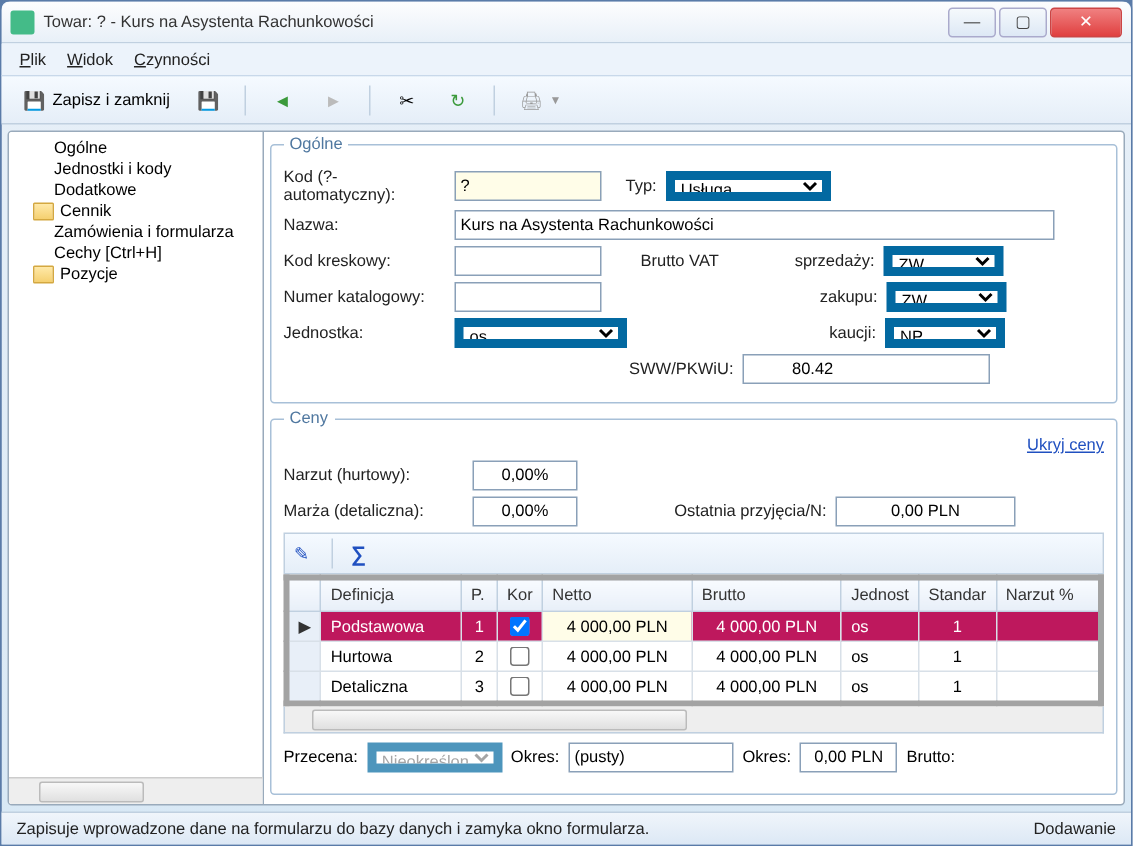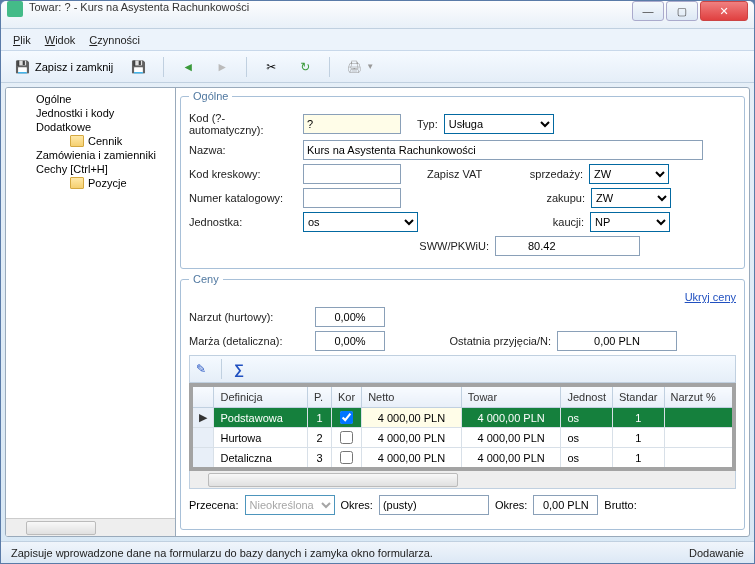--- a/index.html
+++ b/index.html
@@ -1,57 +1,57 @@
 <!DOCTYPE html>
 <html><head>
 <meta charset="utf-8">
 <style>
 * { box-sizing: border-box; margin: 0; padding: 0; font-family: Tahoma, sans-serif; font-size: 11px; }
 body { background: #5a7ba8; width: 755px; height: 564px; overflow: hidden; }
 .window { width: 755px; height: 564px; background: linear-gradient(#e8f0f8, #d8e8f5); border: 1px solid #5a7ba8; border-radius: 6px 6px 0 0; display: flex; flex-direction: column; }
-.titlebar { height: 28px; background: linear-gradient(#fdfdfe, #e8f0f8); display: flex; padding: 0 6px; border-radius: 6px 6px 0 0; border-bottom: 1px solid #c0d0e0; }
+.titlebar { height: 28px; background: linear-gradient(#fdfdfe, #e8f0f8); display: flex; align-items: center; padding: 0 6px; border-radius: 6px 6px 0 0; border-bottom: 1px solid #c0d0e0; }
 .title-icon { width: 16px; height: 16px; background: #4b8; border-radius: 2px; margin-right: 6px; }
 .title-text { flex: 1; color: #333; }
 .win-btns { display: flex; gap: 2px; }
 .win-btn { width: 32px; height: 20px; border-radius: 3px; display: flex; align-items: center; justify-content: center; color: #444; border: 1px solid #aac; background: linear-gradient(#f5f9fc,#dde8f5); cursor: pointer; }
 .win-btn.close { width: 48px; background: linear-gradient(#f08080,#e04040); color: #fff; border-color: #c44; }
 .menubar { height: 22px; display: flex; align-items: center; gap: 14px; padding: 0 12px; background: #ecf3fb; border-bottom: 1px solid #c8d8ea; }
 .menu-item { cursor: pointer; color: #222; }
 .menu-item u { text-decoration: underline; }
 .toolbar { height: 32px; display: flex; align-items: center; gap: 6px; padding: 0 8px; background: linear-gradient(#f5faff,#e5eef8); border-bottom: 1px solid #c0d0e0; }
 .tb-btn { padding: 3px 6px; display: flex; align-items: center; gap: 4px; cursor: pointer; border-radius: 3px; }
 .tb-icon { width: 16px; height: 16px; display: inline-flex; align-items: center; justify-content: center; font-size: 12px; }
 .tb-sep { width: 1px; height: 20px; background: #c0d0e0; margin: 0 4px; }
 .body-area { flex: 1; display: flex; background: #fff; margin: 4px; border: 1px solid #9ab; border-radius: 3px; overflow: hidden; }
 .sidebar { width: 170px; background: #fff; border-right: 1px solid #9ab; display: flex; flex-direction: column; }
 .tree { flex: 1; padding: 4px 0; overflow: hidden; }
 .tree-item { padding: 1px 4px 1px 30px; cursor: pointer; white-space: nowrap; color: #000; }
-.tree-item.folder { padding-left: 16px; display: flex; align-items: center; gap: 4px; margin-left: 48px; }
+.tree-item.folder { padding-left: 16px; display: flex; align-items: center; gap: 4px; }
 .folder-icon { width: 14px; height: 12px; background: linear-gradient(#ffe9a8,#f5d070); border: 1px solid #d4a840; border-radius: 1px; }
 .sidebar-scroll { height: 18px; background: #eee; border-top: 1px solid #ccc; position: relative; }
 .sidebar-thumb { position: absolute; left: 20px; width: 70px; height: 14px; top: 2px; background: linear-gradient(#f8f8f8,#e0e0e0); border: 1px solid #bbb; border-radius: 2px; }
 .main { flex: 1; padding: 2px 4px; overflow: hidden; display: flex; flex-direction: column; }
 fieldset { border: 1px solid #a8c0d8; border-radius: 3px; padding: 6px 8px 8px; margin-bottom: 4px; }
 legend { color: #5078a0; padding: 0 4px; font-size: 11px; }
 .form-row { display: flex; align-items: center; margin: 4px 0; gap: 6px; }
 .form-row label { color: #222; }
 .lbl { width: 108px; }
 input[type=text] { height: 20px; border: 1px solid #8aa0b8; padding: 1px 3px; background: #fff; font-size: 11px; }
 input.highlight { background: #fffde8; }
-select { height: 20px; border: 1px solid #0369a1; background: #fff; font-size: 11px; }
+select { height: 20px; border: 6px solid #0369a1; background: #fff; font-size: 11px; }
 .right-lbl { text-align: right; }
 .ceny-header { display: flex; justify-content: space-between; align-items: center; }
 .link { color: #2050c0; text-decoration: underline; cursor: pointer; }
 .grid-toolbar { background: linear-gradient(#f5faff,#e5eef8); border: 1px solid #c0d0e0; padding: 3px; display: flex; gap: 8px; align-items: center; }
 .grid-toolbar .tb-icon { color: #2050c0; }
 .sigma { font-size: 14px; color: #2050c0; font-weight: bold; }
 table.grid { width: 100%; border-collapse: collapse; border: 4px solid #a3a3a3; }
 table.grid th { background: linear-gradient(#f8fbff,#e8eff8); border: 1px solid #c0d0e0; padding: 4px 6px; text-align: left; font-weight: normal; color: #333; }
 table.grid td { border: 1px solid #d8e0e8; padding: 3px 6px; }
-table.grid tr.sel td { background: #15803d; color: #fff; }
+table.grid tr.sel td { background: #be185d; color: #fff; }
 table.grid tr.sel td:first-child { color: #eee; }
 .grid-scroll { height: 18px; background: #eee; border: 1px solid #c0d0e0; border-top: none; position: relative; }
 .grid-thumb { position: absolute; left: 18px; width: 250px; height: 14px; top: 2px; background: linear-gradient(#f8f8f8,#e0e0e0); border: 1px solid #bbb; border-radius: 2px; }
 .row-pointer { width: 14px; text-align: center; background: #e8eff8 !important; color: #333 !important; border-right: 1px solid #c0d0e0; }
 input[type=checkbox] { margin: 0 auto; display: block; }
 .num { text-align: center; }
 .statusbar { height: 22px; background: linear-gradient(#f0f5fb,#dce8f5); border-top: 1px solid #c0d0e0; display: flex; align-items: center; padding: 0 10px; justify-content: space-between; color: #222; }
 .przecena-row { display: flex; align-items: center; gap: 6px; margin-top: 6px; flex-wrap: wrap; }
 .przecena-row input, .przecena-row select { height: 20px; }
 </style>
@@ -107,21 +107,21 @@
   <div class="body-area">
     <div class="sidebar">
       <div class="tree">
         <div class="tree-item">Ogólne</div>
         <div class="tree-item">Jednostki i kody</div>
         <div class="tree-item">Dodatkowe</div>
         <div class="tree-item folder">
             <span class="folder-icon"></span>
             <span>Cennik</span>
           </div>
-        <div class="tree-item">Zamówienia i zamienniki</div>
+        <div class="tree-item">Zamówienia i formularza</div>
         <div class="tree-item">Cechy [Ctrl+H]</div>
         <div class="tree-item folder">
             <span class="folder-icon"></span>
             <span>Pozycje</span>
           </div>
       </div>
       <div class="sidebar-scroll">
           <div class="sidebar-thumb"></div>
         </div>
     </div>
@@ -135,39 +135,39 @@
           <label style="margin-left:10px">Typ:</label>
           <select style="width:110px"><option>Usługa</option></select>
         </div>
         <div class="form-row">
           <label class="lbl">Nazwa:</label>
           <input type="text" style="width: 400px;" value="Kurs na Asystenta Rachunkowości">
         </div>
         <div class="form-row">
           <label class="lbl">Kod kreskowy:</label>
           <input type="text" style="width: 98px;" value="">
-          <label style="margin-left:20px;width:90px">Zapisz VAT</label>
+          <label style="margin-left:20px;width:90px">Brutto VAT</label>
           <label class="right-lbl" style="width:60px">sprzedaży:</label>
           <select style="width:80px"><option>ZW</option></select>
         </div>
         <div class="form-row">
           <label class="lbl">Numer katalogowy:</label>
           <input type="text" style="width: 98px;" value="">
           <label class="right-lbl" style="width:178px">zakupu:</label>
           <select style="width:80px"><option>ZW</option></select>
         </div>
         <div class="form-row">
           <label class="lbl">Jednostka:</label>
           <select style="width:115px"><option>os</option></select>
           <label class="right-lbl" style="width:160px">kaucji:</label>
           <select style="width:80px"><option>NP</option></select>
         </div>
         <div class="form-row">
           <label class="right-lbl" style="width:300px">SWW/PKWiU:</label>
-          <input type="text" style="width: 145px; padding-left: 32px;" value="80.42">
+          <input type="text" style="width: 165px; padding-left: 32px;" value="80.42">
         </div>
       </fieldset>
 
       <fieldset style="flex:1">
         <legend>Ceny</legend>
         <div class="ceny-header">
           <span></span>
           <span class="link">Ukryj ceny</span>
         </div>
         <div class="form-row">
@@ -187,21 +187,21 @@
           <span class="sigma">∑</span>
         </div>
         <table class="grid">
           <thead>
               <tr>
             <th style="width:14px"></th>
             <th>Definicja</th>
             <th style="width:24px">P.</th>
             <th style="width:30px">Kor</th>
             <th>Netto</th>
-            <th>Towar</th>
+            <th>Brutto</th>
             <th style="width:50px">Jednost</th>
             <th style="width:50px">Standar</th>
             <th style="width:70px">Narzut %</th>
           </tr>
             </thead>
           <tbody id="grid-body">
               <tr class="sel">
                 <td class="row-pointer">▶</td>
                 <td>Podstawowa</td>
                 <td class="num">1</td>

